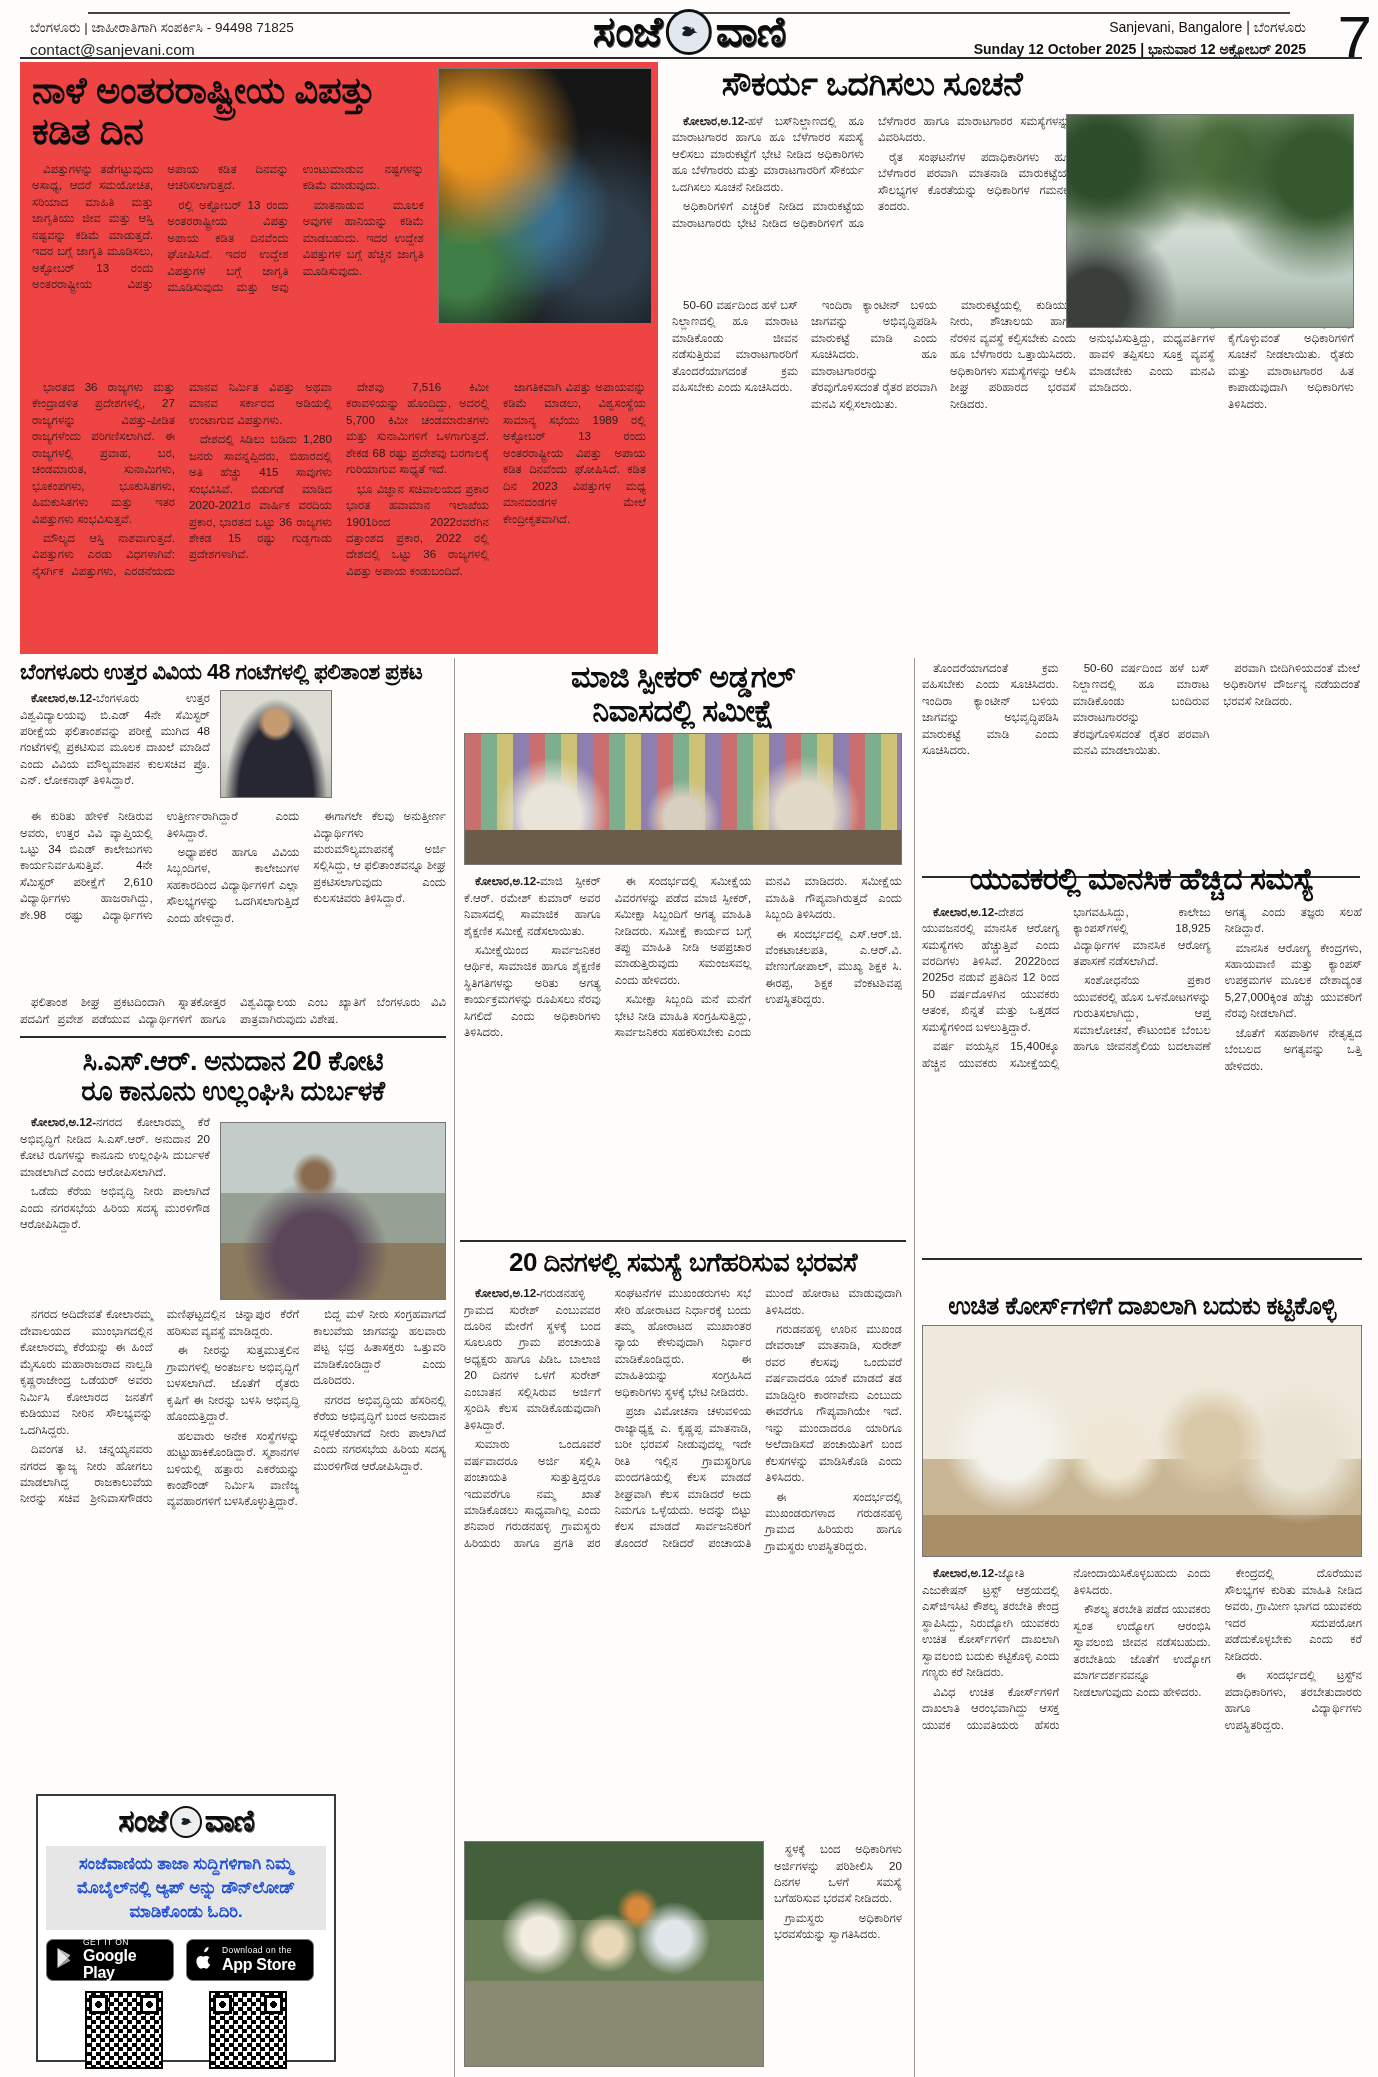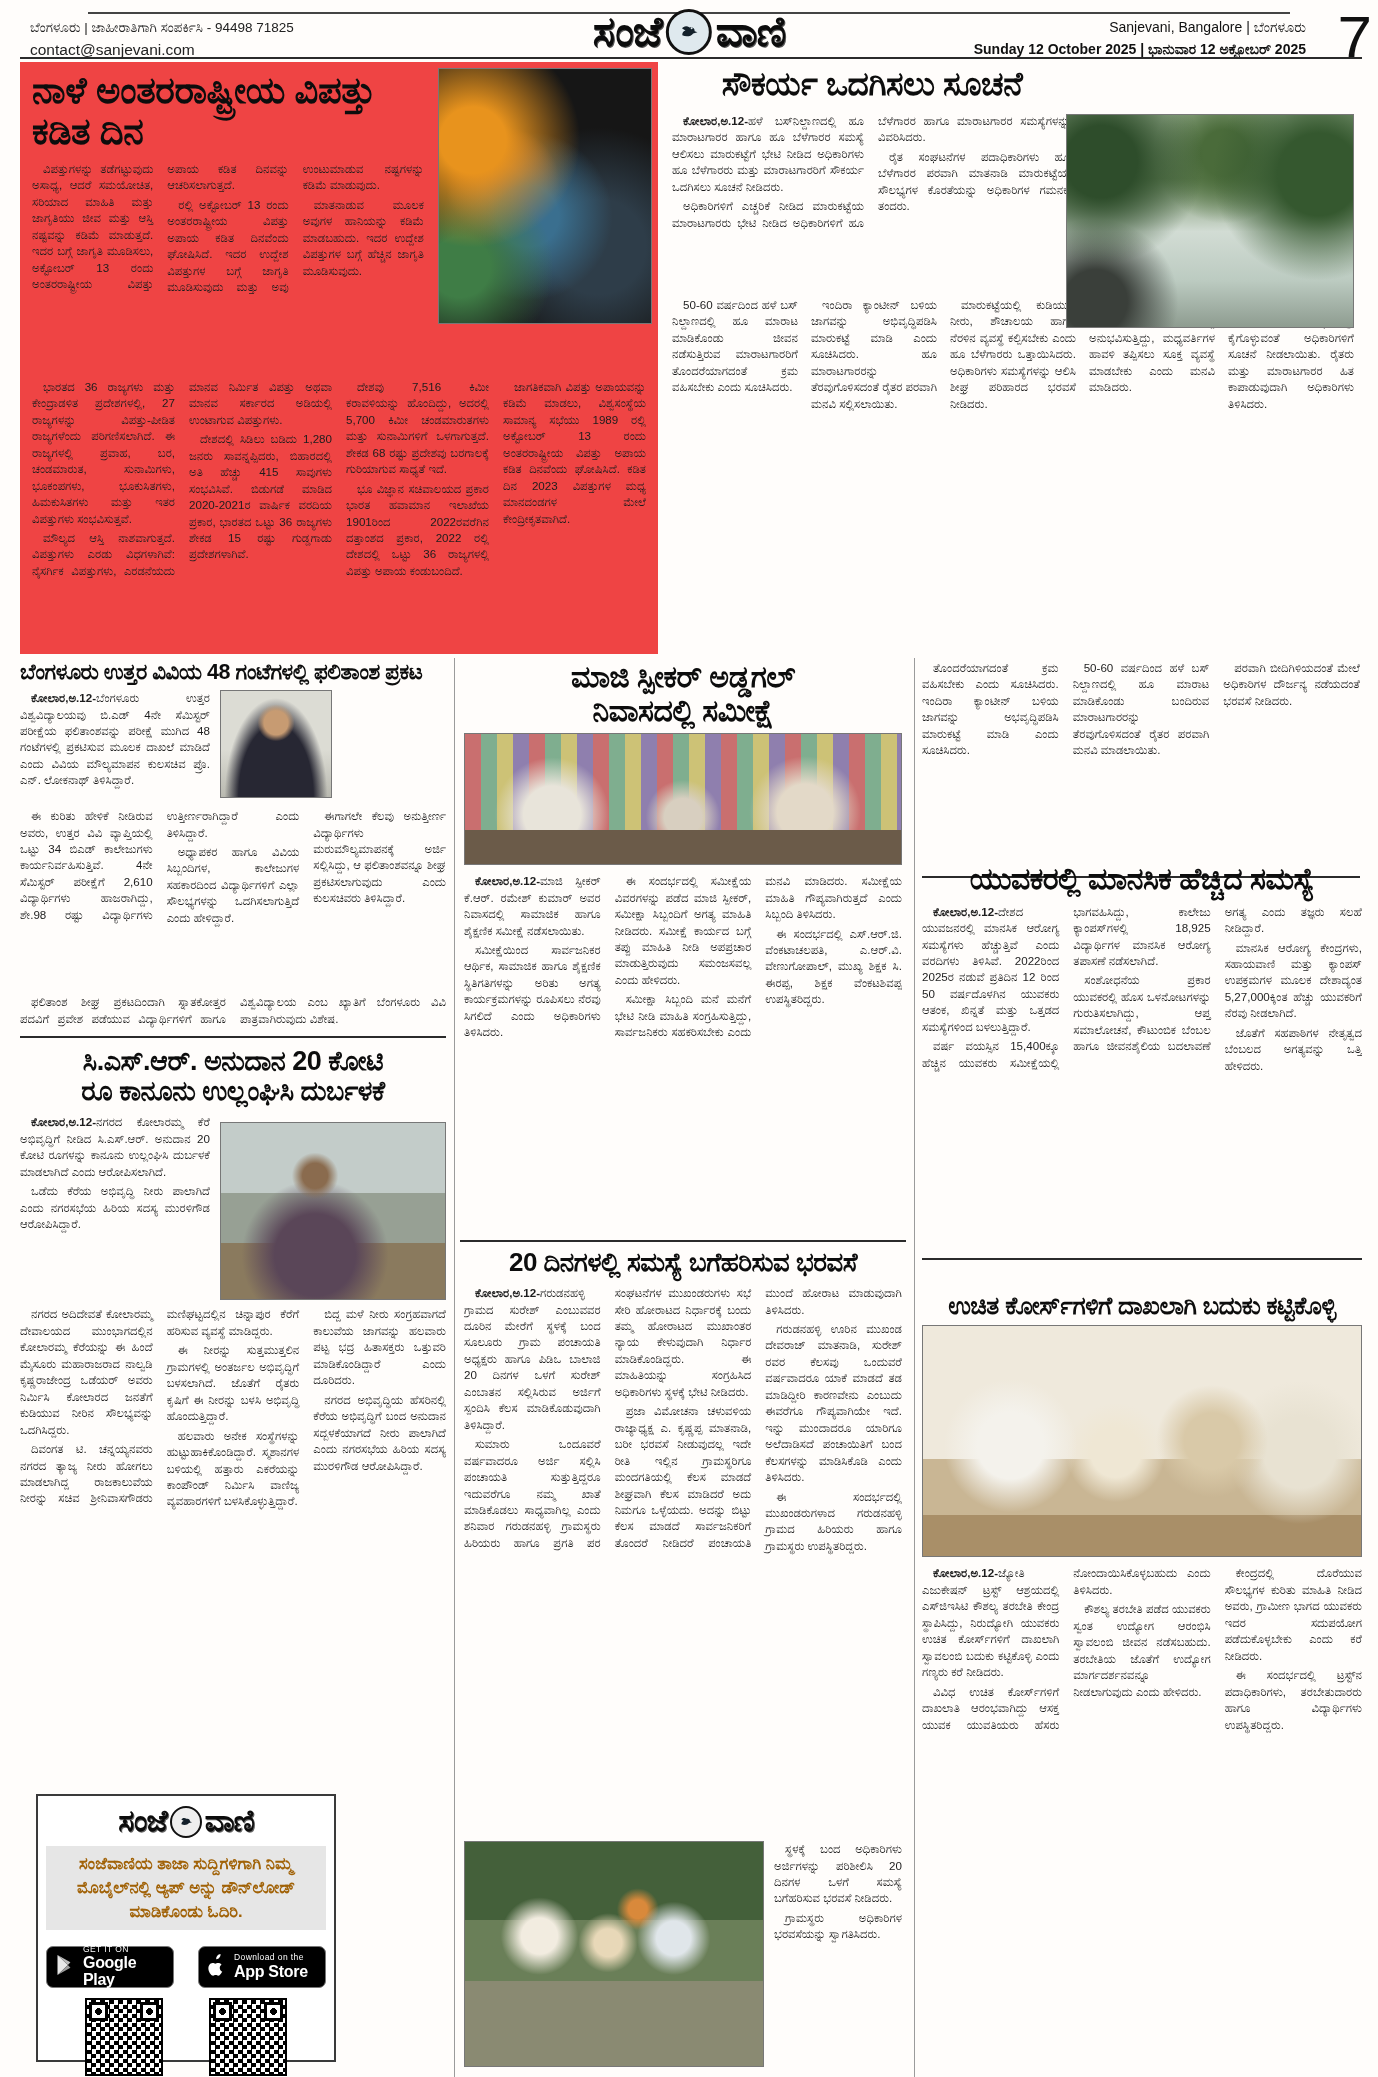--- a/index.html
+++ b/index.html
@@ -70,22 +70,22 @@
     radial-gradient(circle at 66% 50%,#d9c9a8 0 9%,rgba(217,201,168,0) 18%),
     radial-gradient(circle at 86% 55%,#e8e2d2 0 9%,rgba(232,226,210,0) 18%),
     linear-gradient(180deg,#efe9dc 0 58%,#c9b694 58% 82%,#a98f68 82% 100%);}
   
   .promo{border:2px solid #3a3a3a;background:#fff;box-sizing:border-box;padding:6px 8px;}
   .promo-logo{display:flex;align-items:center;justify-content:center;gap:3px;margin-top:2px;}
   .promo-logo .word{font-size:30px;font-weight:900;letter-spacing:-1px;color:#0c0c0c;text-shadow:1px 1px 0 #666;}
   .p-emblem{width:28px;height:28px;border-radius:50%;border:2px solid #111;background:#eee;
             display:flex;align-items:center;justify-content:center;}
   .promo-band{background:#e6e6e6;margin-top:7px;padding:6px 4px;text-align:center;
-              font-size:16.5px;font-weight:800;line-height:1.45;color:#a16207;}
-  .badges{display:flex;justify-content:space-between;gap:12px;margin-top:16px;}
+              font-size:16.5px;font-weight:800;line-height:1.45;color:#1d4ed8;}
+  .badges{display:flex;justify-content:flex-start;gap:12px;margin-top:9px;}
   .badge{background:#000;color:#fff;border:1px solid #777;border-radius:7px;width:128px;height:42px;
          display:flex;align-items:center;gap:8px;padding:2px 8px;box-sizing:border-box;}
   .badge .txt{display:flex;flex-direction:column;line-height:1.1;}
   .badge .small{font-size:8.5px;letter-spacing:.4px;}
   .badge .big{font-size:16px;font-weight:700;letter-spacing:-.3px;}
   .qrs{display:flex;justify-content:center;gap:46px;margin-top:10px;}
   .qr{width:74px;height:74px;border:2px solid #000;position:relative;
       background:repeating-conic-gradient(#000 0 25%,#fff 0 50%) 0 0/9px 9px;}
   .qr::before,.qr::after{content:"";position:absolute;width:13px;height:13px;border:3px solid #000;
       background:radial-gradient(circle,#000 0 3.2px,#fff 3.4px);}

